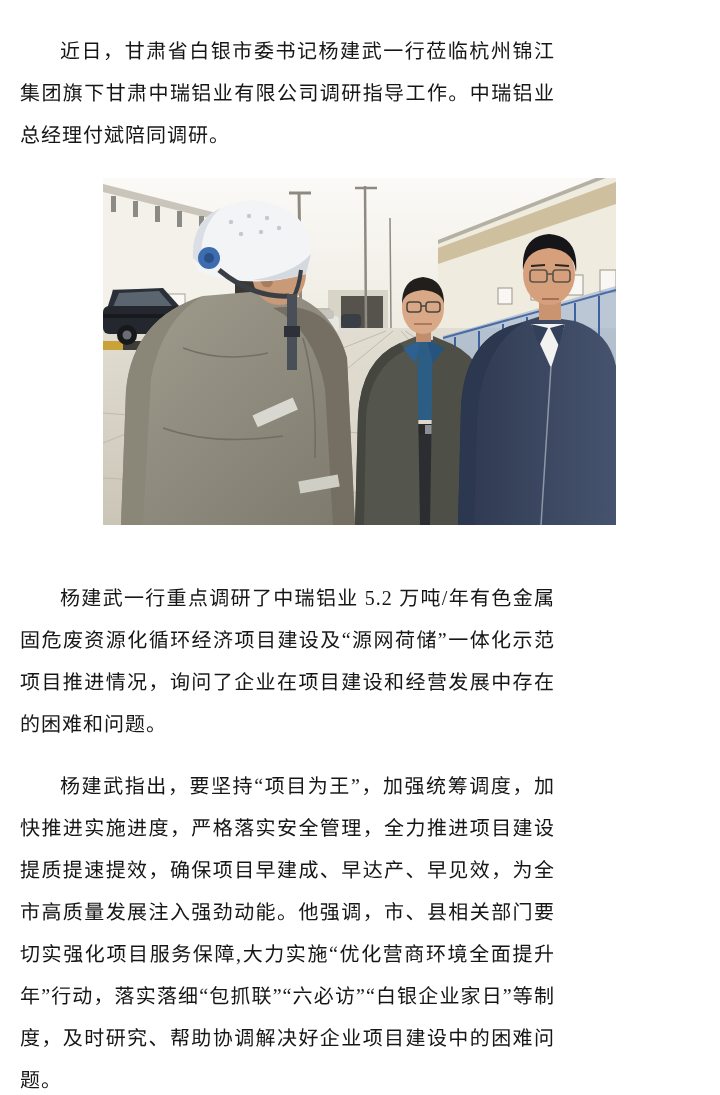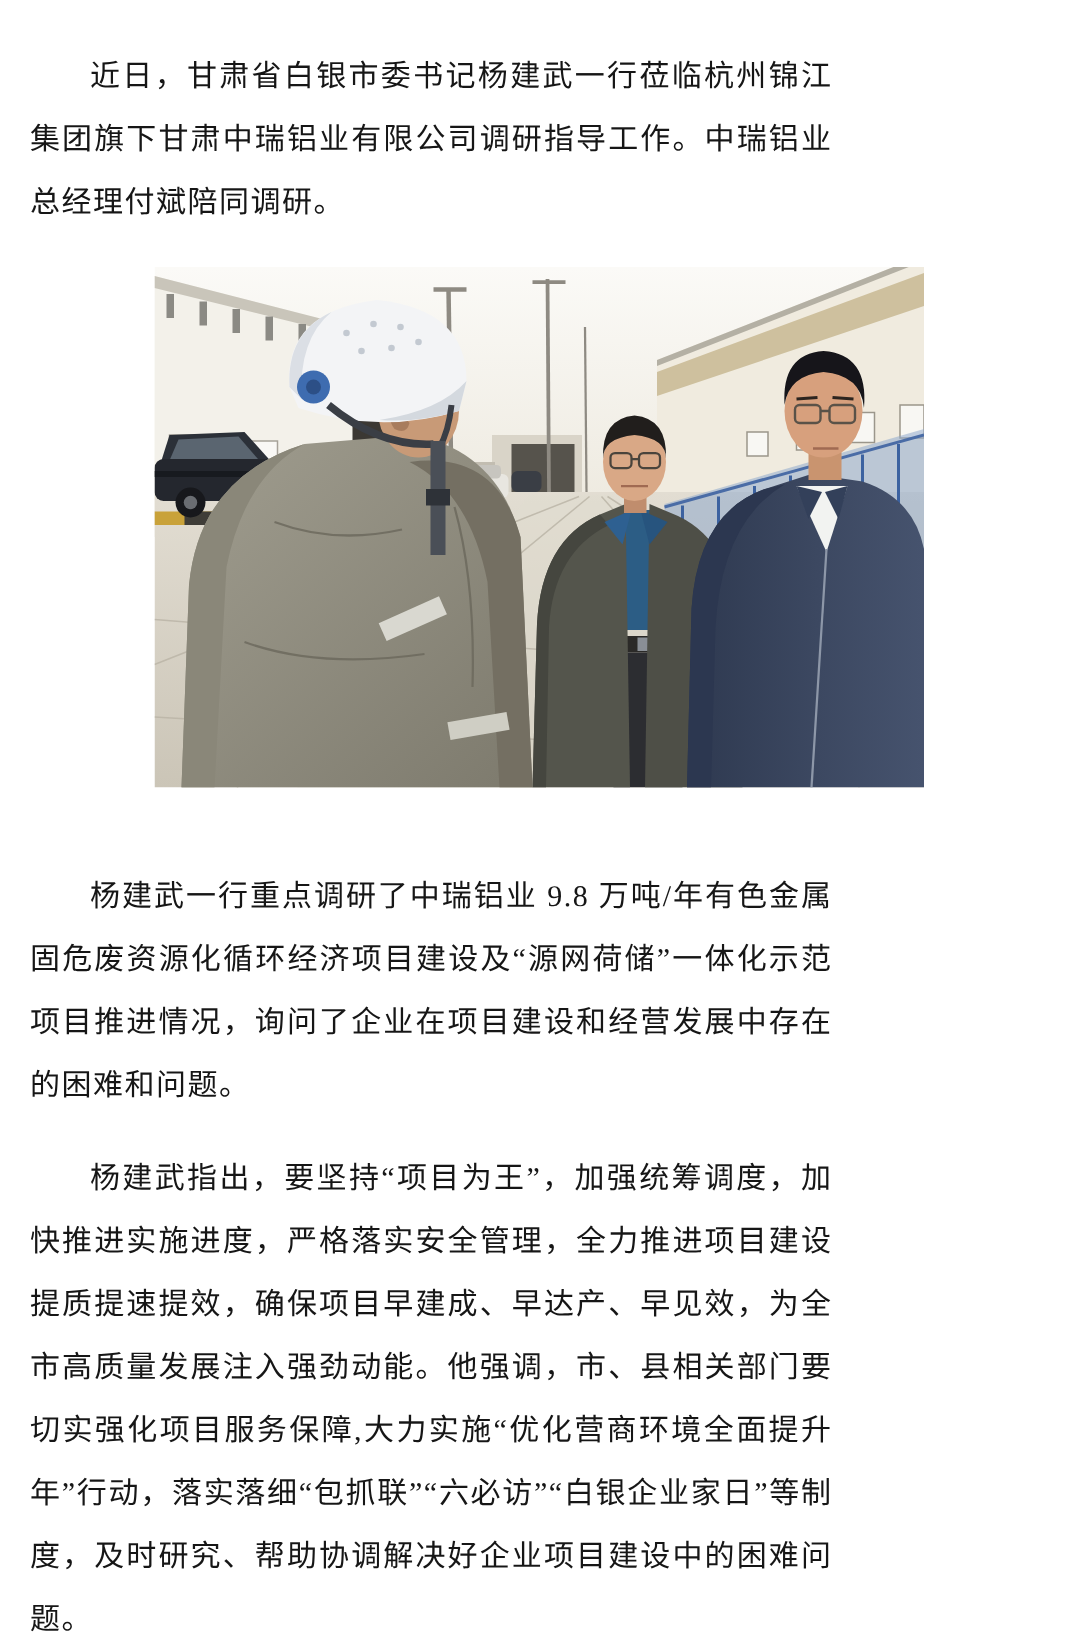--- a/index.html
+++ b/index.html
@@ -243,18 +243,18 @@
           <circle cx="106" cy="80" r="5" fill="#2c4f86"></circle>
           <path d="M116,92 Q150,120 186,118" stroke="#3a3e45" stroke-width="5" fill="none"></path>
           <path d="M198,92 Q196,110 190,120" stroke="#3a3e45" stroke-width="4" fill="none"></path>
           <rect x="184" y="116" width="10" height="76" fill="#4a4f57"></rect>
           <rect x="181" y="148" width="16" height="11" fill="#2e3238"></rect>
         </g>
       </g>
     </svg>
   </figure>
 
-  <p class="para para-2">杨建武一行重点调研了中瑞铝业 9.8 万吨/年有色金属固危废资源化循环经济项目建设及“源网荷储”一体化示范项目推进情况，询问了企业在项目建设和经营发展中存在的困难和问题。</p>
+  <p class="para para-2">杨建武一行重点调研了中瑞铝业 5.2 万吨/年有色金属固危废资源化循环经济项目建设及“源网荷储”一体化示范项目推进情况，询问了企业在项目建设和经营发展中存在的困难和问题。</p>
 
   <p class="para para-3">杨建武指出，要坚持“项目为王”，加强统筹调度，加快推进实施进度，严格落实安全管理，全力推进项目建设提质提速提效，确保项目早建成、早达产、早见效，为全市高质量发展注入强劲动能。他强调，市、县相关部门要切实强化项目服务保障,大力实施“优化营商环境全面提升年”行动，落实落细“包抓联”“六必访”“白银企业家日”等制度，及时研究、帮助协调解决好企业项目建设中的困难问题。</p>
 
 
 </div>
 
 </body></html>

